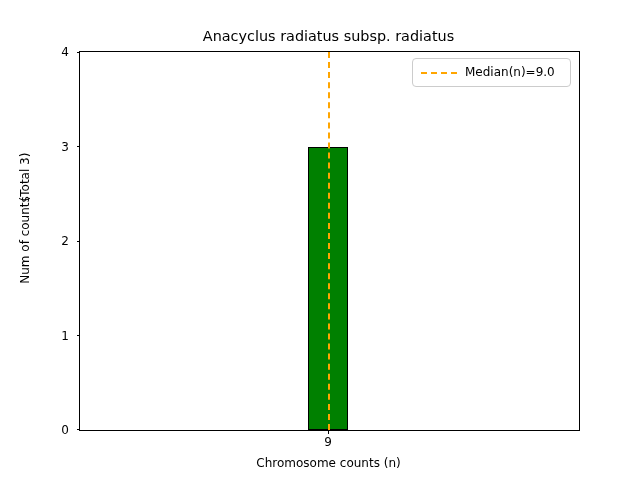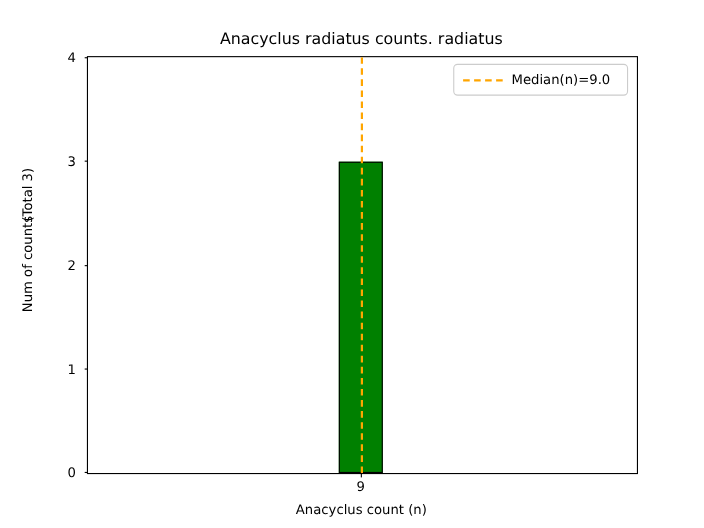--- a/index.html
+++ b/index.html
@@ -178,31 +178,31 @@
   .legend-text .l2 {
     display: block;
     text-align: right;
   }
 </style>
 </head>
 <body>
 
 <div id="figure">
 
-  <div id="chart-title">Anacyclus radiatus counts. radiatus</div>
+  <div id="chart-title">Anacyclus radiatus subsp. radiatus</div>
 
   <div class="ytick-label-box" style="left:9px; top:424px;">0</div>
   <div class="ytick-label-box" style="left:9px; top:329.5px;">1</div>
   <div class="ytick-label-box" style="left:9px; top:235px;">2</div>
   <div class="ytick-label-box" style="left:9px; top:140.5px;">3</div>
   <div class="ytick-label-box" style="left:9px; top:46px;">4</div>
 
   <div class="xtick-label-box" style="left:288px; top:436px;">9</div>
 
-  <div id="xlabel">Anacyclus count (n)</div>
+  <div id="xlabel">Chromosome counts (n)</div>
   <div class="ylabel-rot" id="ylabel-line1">Num of counts</div>
   <div class="ylabel-rot" id="ylabel-line2">(Total 3)</div>
 
   <div id="plot-area">
 
     <div class="ytick-mark" style="top:377px;"></div>
     <div class="ytick-mark" style="top:283px;"></div>
     <div class="ytick-mark" style="top:188.5px;"></div>
     <div class="ytick-mark" style="top:94px;"></div>
     <div class="ytick-mark" style="top:0px;"></div>

